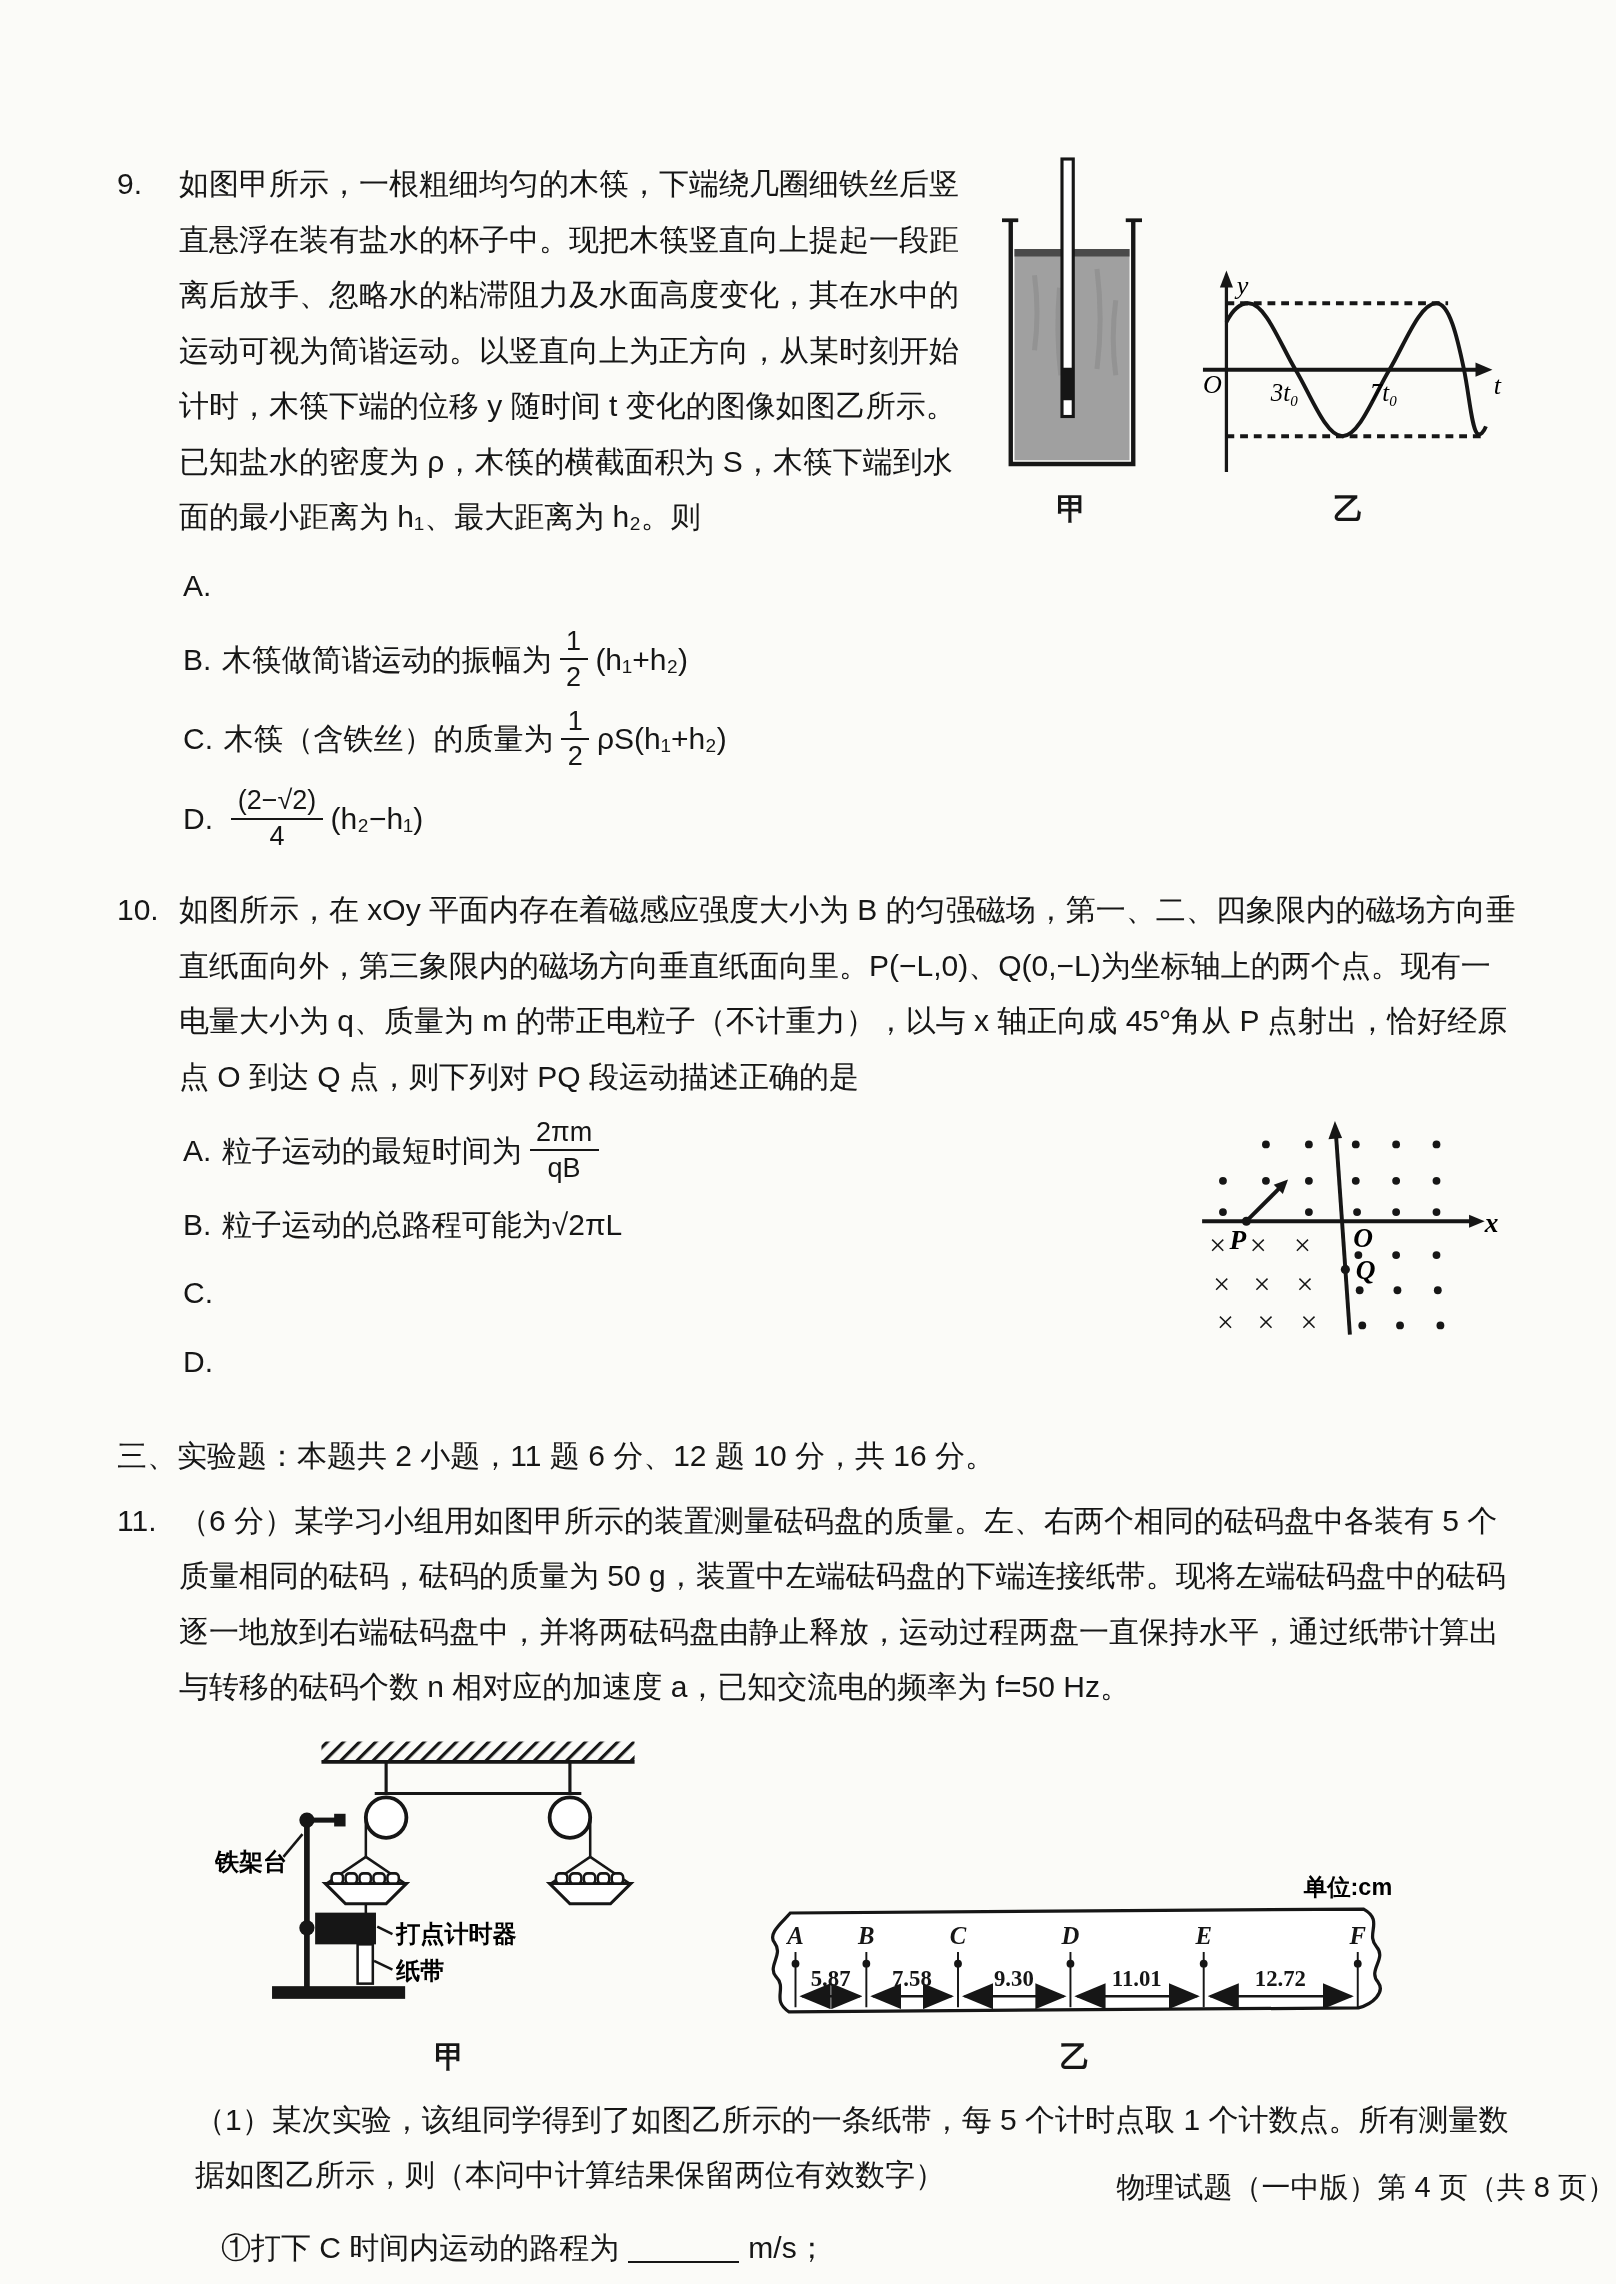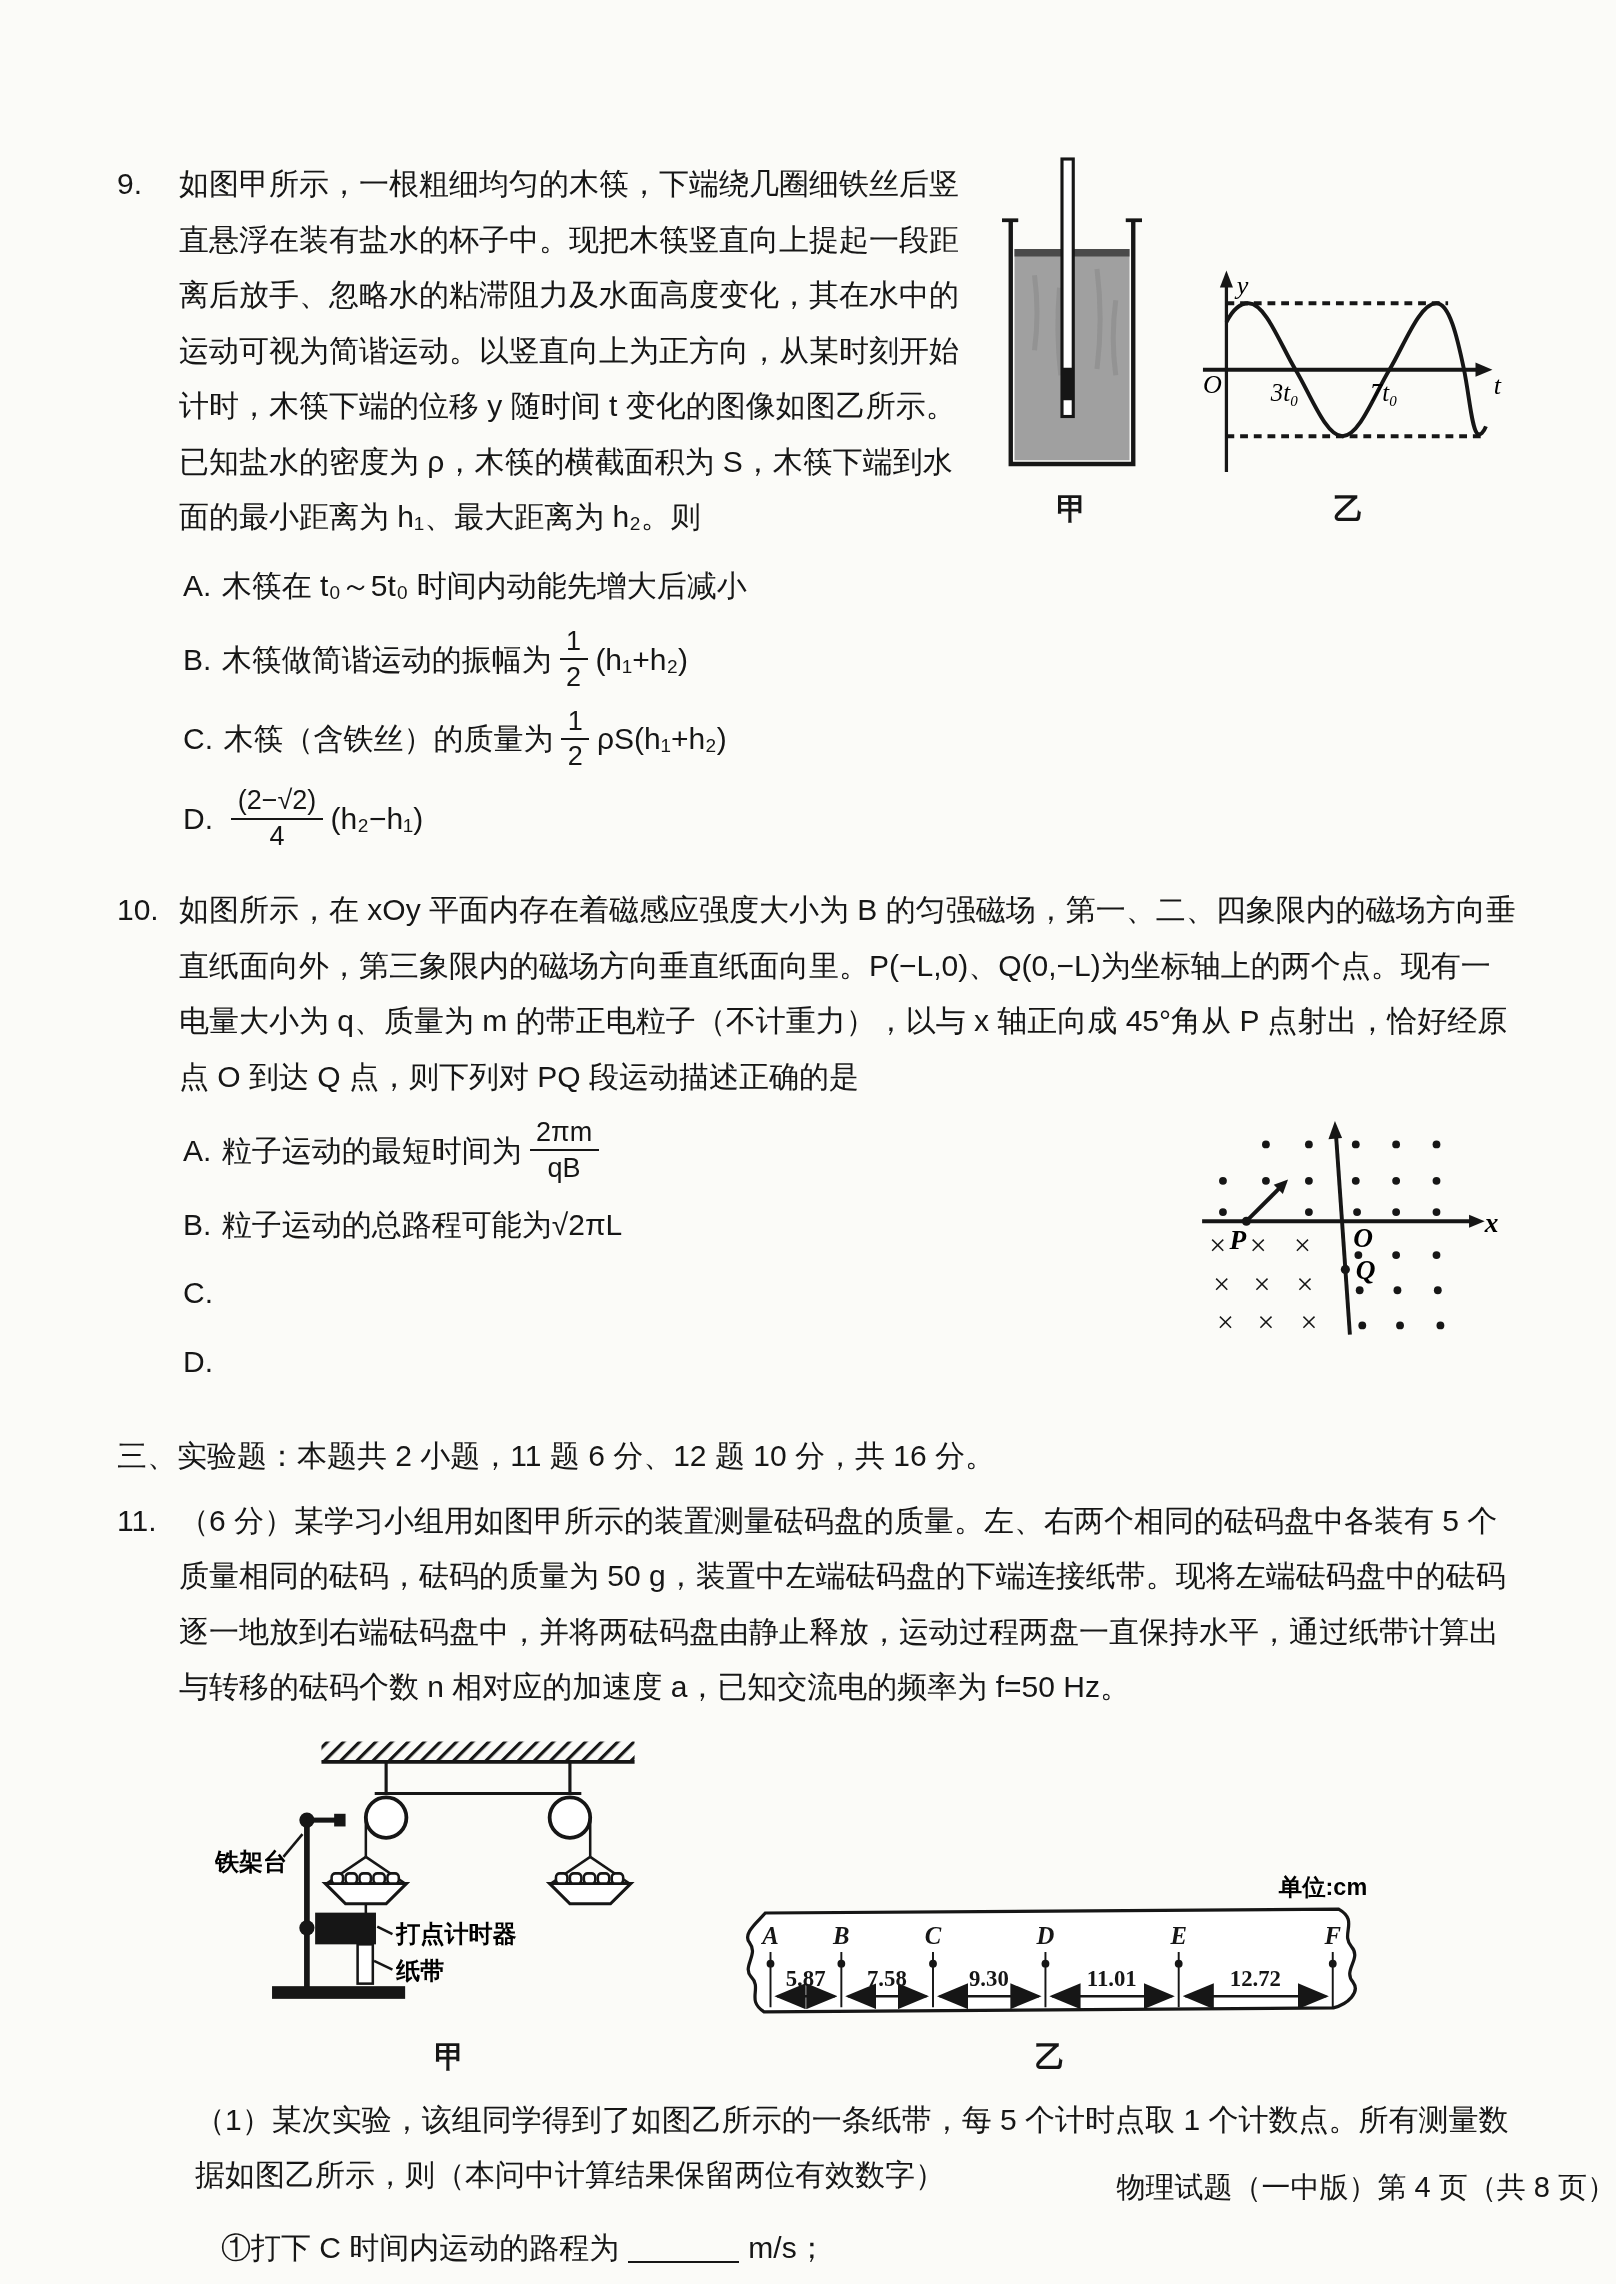--- a/index.html
+++ b/index.html
@@ -15,21 +15,21 @@
   .opt{display:flex;align-items:center;flex-wrap:wrap;margin:13px 0 13px 66px;}
   .optlabel{margin-right:10.4px;}
   .frac{display:inline-flex;flex-direction:column;align-items:center;margin:0 7.8px;line-height:1.15;font-size:27px;}
   .frac .num{padding:0 6.5px 1.3px 6.5px;border-bottom:2.6px solid #161616;}
   .frac .den{padding-top:1.3px;}
   .q9-figs{float:right;display:flex;align-items:flex-end;gap:39px;margin:0 6.5px 15.6px 29px;}
   .figcol{display:flex;flex-direction:column;align-items:center;}
   .figlabel{font-weight:bold;font-size:30px;line-height:1.2;margin-top:9px;}
   .fieldfig-wrap{float:right;margin:0 19.5px 6.5px 26px;}
   .section-head{font-weight:normal;margin:26px 0 9px 0;}
-  .figrow{display:flex;align-items:flex-end;gap:40px;margin:22px 0 17px 98px;}
+  .figrow{display:flex;align-items:flex-end;gap:65px;margin:22px 0 17px 98px;}
   .part1{margin:9px 0 6.5px 78px;}
   .subq{margin:17px 0 17px 104px;}
   .blank{display:inline-block;border-bottom:2.6px solid #161616;height:34px;vertical-align:-5.2px;margin:0 9px;}
   .blank.w1{width:111px;}
   .footer{position:absolute;left:0;right:0;bottom:69px;text-align:right;font-size:29px;}
   .clear{clear:both;}
   svg text{font-family:"Liberation Serif",serif;}
   svg .cjk{font-family:"Liberation Sans",sans-serif;}
 </style>
 </head>
@@ -77,21 +77,20 @@
           <text x="472" y="206" font-size="40" font-style="italic">t</text>
         </svg>
         <div class="figlabel">乙</div>
       </div>
     </div>
 
     <p class="qbody"><span class="qnum">9.</span><span>如图甲所示，一根粗细均匀的木筷，下端绕几圈细铁丝后竖直悬浮在装有盐水的杯子中。现把木筷竖直向上提起一段距离后放手、忽略水的粘滞阻力及水面高度变化，其在水中的运动可视为简谐运动。以竖直向上为正方向，从某时刻开始计时，木筷下端的位移 y 随时间 t 变化的图像如图乙所示。已知盐水的密度为 ρ，木筷的横截面积为 S，木筷下端到水面的最小距离为 h₁、最大距离为 h₂。则</span></p>
 
     <div class="opt">
       <span class="optlabel">A.</span>
-      <span>木筷在 t₀～5t₀ 时间内动能先增大后减小</span>
     </div>
     <div class="opt">
       <span class="optlabel">B.</span>
       <span>木筷做简谐运动的振幅为</span>
       <span class="frac">
           <span class="num">1</span>
           <span class="den">2</span>
         </span>
       <span>(h₁+h₂)</span>
     </div>

